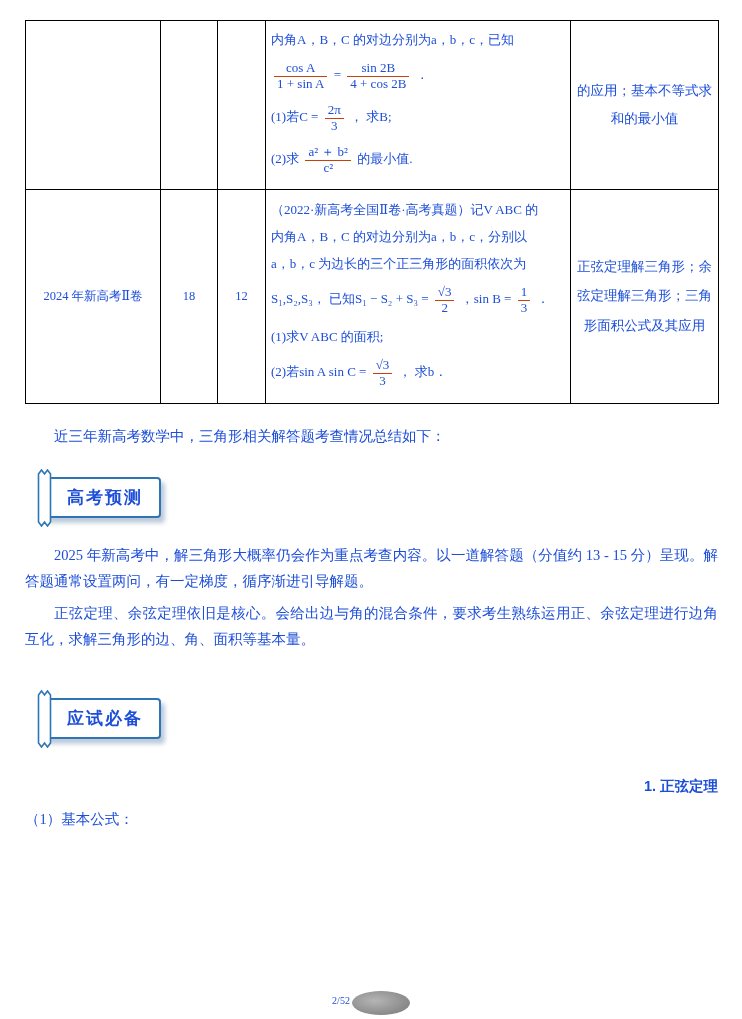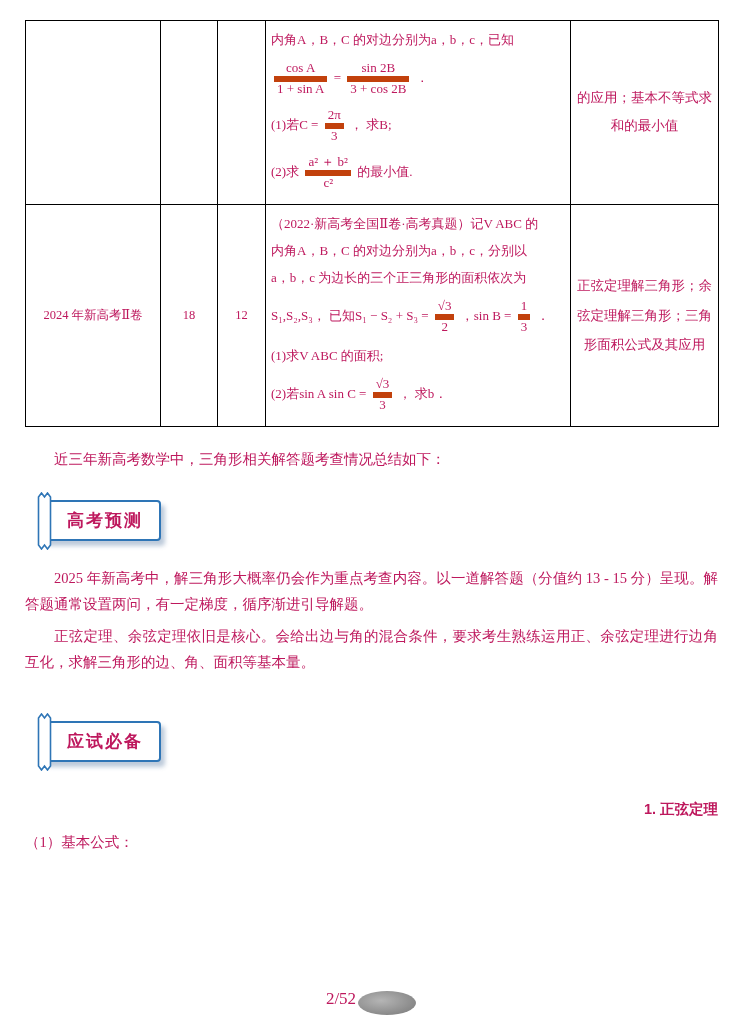--- a/index.html
+++ b/index.html
@@ -1,30 +1,30 @@
 <!DOCTYPE html>
 <html><head>
 <meta charset="utf-8">
 <style>
   html,body{margin:0;padding:0;background:#e8e8e8;}
   .page{
     width:742px;height:1019px;position:relative;background:#fff;margin:0 auto;
-    font-family:"Liberation Serif","DejaVu Serif",serif;color:#be185d;overflow:hidden;
+    font-family:"Liberation Serif","DejaVu Serif",serif;color:#1d4ed8;overflow:hidden;
   }
   .content{padding:20px 24px 0 25px;}
 
   
   table.exam{border-collapse:collapse;table-layout:fixed;width:693px;font-size:13px;}
   table.exam td{border:1.6px solid #000;padding:2px 5px;vertical-align:middle;}
   .cell-center{text-align:center;white-space:nowrap;font-size:12.5px;}
   .content-cell{padding:3px 8px;vertical-align:middle;}
   .math-line{margin:7px 0;line-height:1.55;}
   .math-line.tall{margin:11px 0;}
   .frac{display:inline-block;vertical-align:middle;text-align:center;line-height:1.15;margin:0 3px;}
-  .frac .n{display:block;border-bottom:6px solid #c2410c;padding:0 3px;}
+  .frac .n{display:block;border-bottom:1px solid #c2410c;padding:0 3px;}
   .frac .d{display:block;padding:0 3px;}
   .note-top{vertical-align:top;text-align:center;padding-top:8px;line-height:2.1;font-size:13.5px;}
   .note-mid{vertical-align:middle;text-align:center;line-height:2.2;font-size:13.5px;}
 
   
   .para{font-size:14.5px;line-height:26px;text-align:justify;text-indent:2em;margin:6px 0 0 0;}
   .para.first{margin-top:19px;}
 
   
   .badge{
@@ -36,21 +36,21 @@
   }
   .badge.second{margin-top:46px;text-align:center;}
   .badge .ribbon{position:absolute;left:-8px;top:-10px;width:15px;height:58px;}
 
   
   .h1{font-weight:bold;font-size:14.5px;margin:20px 0 0 0;
       font-family:"Liberation Sans","DejaVu Sans",sans-serif;text-align:right;}
   .s1{font-size:14.5px;margin:14px 0 0 0;}
 
   
-  .footer{position:absolute;bottom:4px;left:0;width:100%;text-align:center;font-size:17px;}
+  .footer{position:absolute;bottom:4px;left:0;width:100%;text-align:center;font-size:10px;}
   .blob{display:inline-block;width:58px;height:24px;border-radius:50%;
         background:radial-gradient(ellipse at 40% 40%, #b5b5b5, #868686 75%);
         vertical-align:-11px;margin-left:2px;}
 </style>
 </head>
 <body>
 
 <div class="page">
   <div class="content">
 
@@ -69,21 +69,21 @@
         <td class="cell-center"></td>
         <td class="cell-center"></td>
         <td class="content-cell">
           <div class="math-line">内角A，B，C 的对边分别为a，b，c，已知</div>
           <div class="math-line tall">
             <span class="frac">
               <span class="n">cos A</span><span class="d">1 + sin A</span>
             </span>
             <span>=</span>
             <span class="frac">
-              <span class="n">sin 2B</span><span class="d">3 + cos 2B</span>
+              <span class="n">sin 2B</span><span class="d">4 + cos 2B</span>
             </span>
             <span>．</span>
           </div>
           <div class="math-line tall">
             <span>(1)若C =</span>
             <span class="frac">
               <span class="n">2π</span><span class="d">3</span>
             </span>
             <span>， 求B;</span>
           </div>

